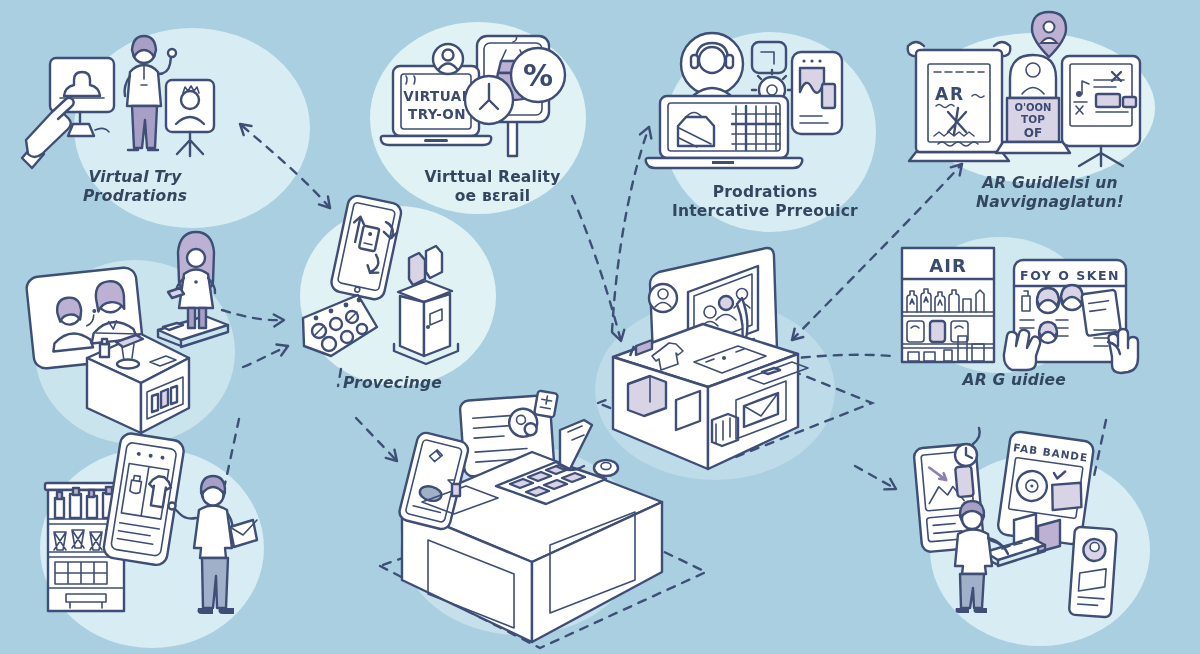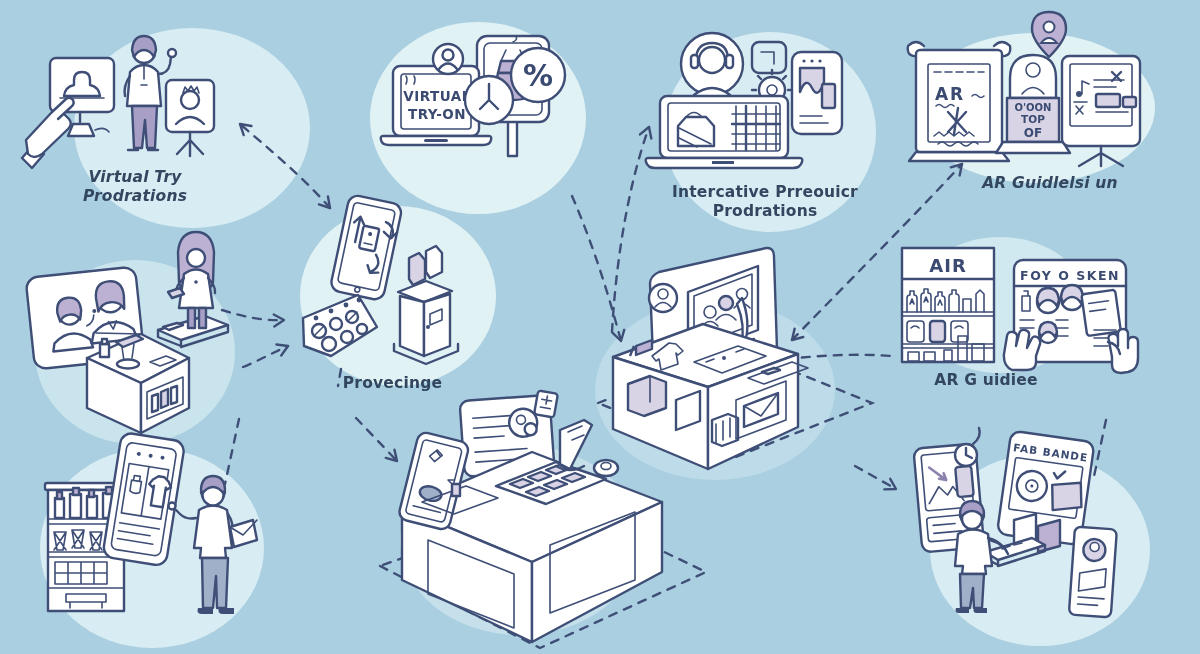--- a/index.html
+++ b/index.html
@@ -462,26 +462,31 @@
       <path d="M1080 574 l26 -6 v18 l-26 6 z" class="s t"></path>
       <path d="M1080 598 h26 M1080 605 h20" class="s t"></path>
     </g>
   </g>
 </svg>
 
 <div class="caption" style="left:35px;top:168px;width:200px;font-style:italic;">
   <span>Virtual Try</span>
   <span>Prodrations</span>
 </div>
+<div class="caption" style="left:390px;top:168px;width:205px;">
+  <span>Virttual Reality</span>
+  <span>oe вɛrail</span>
+</div>
 <div class="caption" style="left:645px;top:183px;width:240px;">
+  <span>Prodrations</span>
   <span>Intercative Prreouicr</span>
-  <span>Prodrations</span>
 </div>
 <div class="caption" style="left:940px;top:174px;width:220px;font-style:italic;">
   <span>AR Guidlelsi un</span>
-</div>
-<div class="caption" style="left:330px;top:374px;width:125px;">
+  <span>Navvignaglatun!</span>
+</div>
+<div class="caption" style="left:330px;top:374px;width:125px;font-style:italic;">
   <span>Provecinge</span>
 </div>
-<div class="caption" style="left:906px;top:371px;width:160px;text-align:center;">
+<div class="caption" style="left:906px;top:371px;width:160px;text-align:right;font-style:italic;">
   <span>AR G uidiee</span>
 </div>
 </div>
 
 </body></html>

